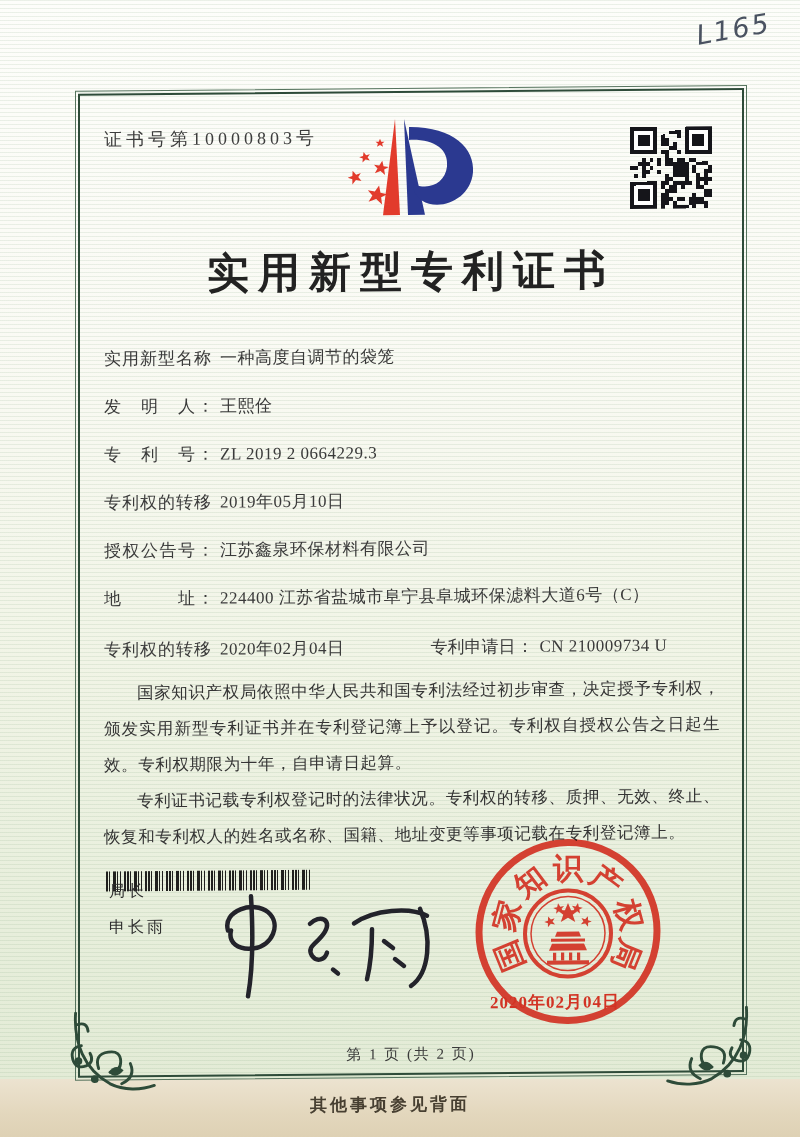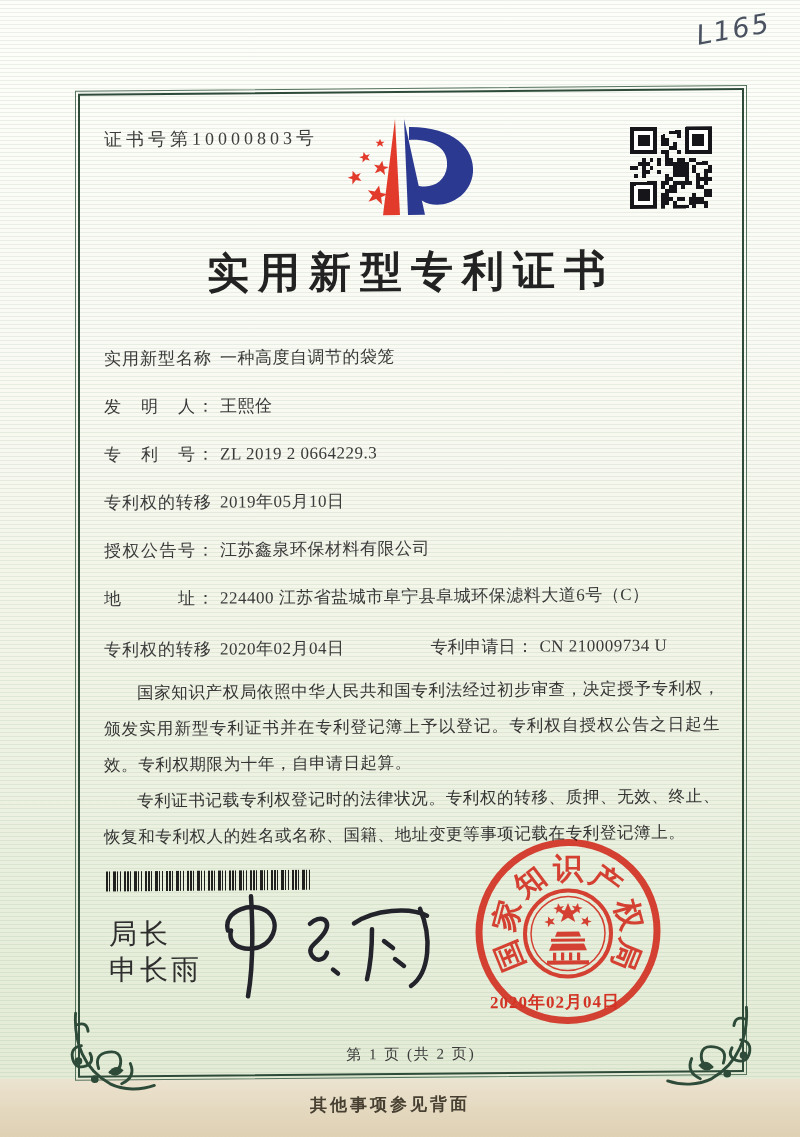--- a/index.html
+++ b/index.html
@@ -58,23 +58,23 @@
     font-size:16.5px; line-height:36px; color:#343434; letter-spacing:0.6px;
     text-align:justify; }
   .paras p { text-indent:2em; }
 
   .barcode { position:absolute; left:30px; top:780px; width:205px; height:20px;
     background:repeating-linear-gradient(90deg,
       #20201e 0 2px, rgba(0,0,0,0) 2px 3px, #20201e 3px 4px, rgba(0,0,0,0) 4px 7px,
       #20201e 7px 10px, rgba(0,0,0,0) 10px 11px, #20201e 11px 12px, rgba(0,0,0,0) 12px 14px,
       #20201e 14px 15px, rgba(0,0,0,0) 15px 18px, #20201e 18px 20px, rgba(0,0,0,0) 20px 21px); }
 
-  .director { position:absolute; left:33px; top:825px;
+  .director { position:absolute; left:33px; top:782px;
     font-family:"Liberation Sans","DejaVu Sans",sans-serif;
-    font-size:28px; color:#2e2e2e; line-height:36px; letter-spacing:3px; }
+    font-size:16px; color:#2e2e2e; line-height:36px; letter-spacing:3px; }
 
   .sig { position:absolute; left:138px; top:800px; width:230px; height:120px; }
 
   .seal { position:absolute; left:397px; top:749px; width:190px; height:190px;
     mix-blend-mode:multiply; opacity:0.93; }
   .seal-date { position:absolute; left:414px; top:903px; width:170px;
     font-size:17px; font-weight:bold; color:var(--seal_red,#d23324);
     letter-spacing:1px; white-space:nowrap; }
 
   .page-num { position:absolute; left:0; right:0; top:956px; text-align:center;

